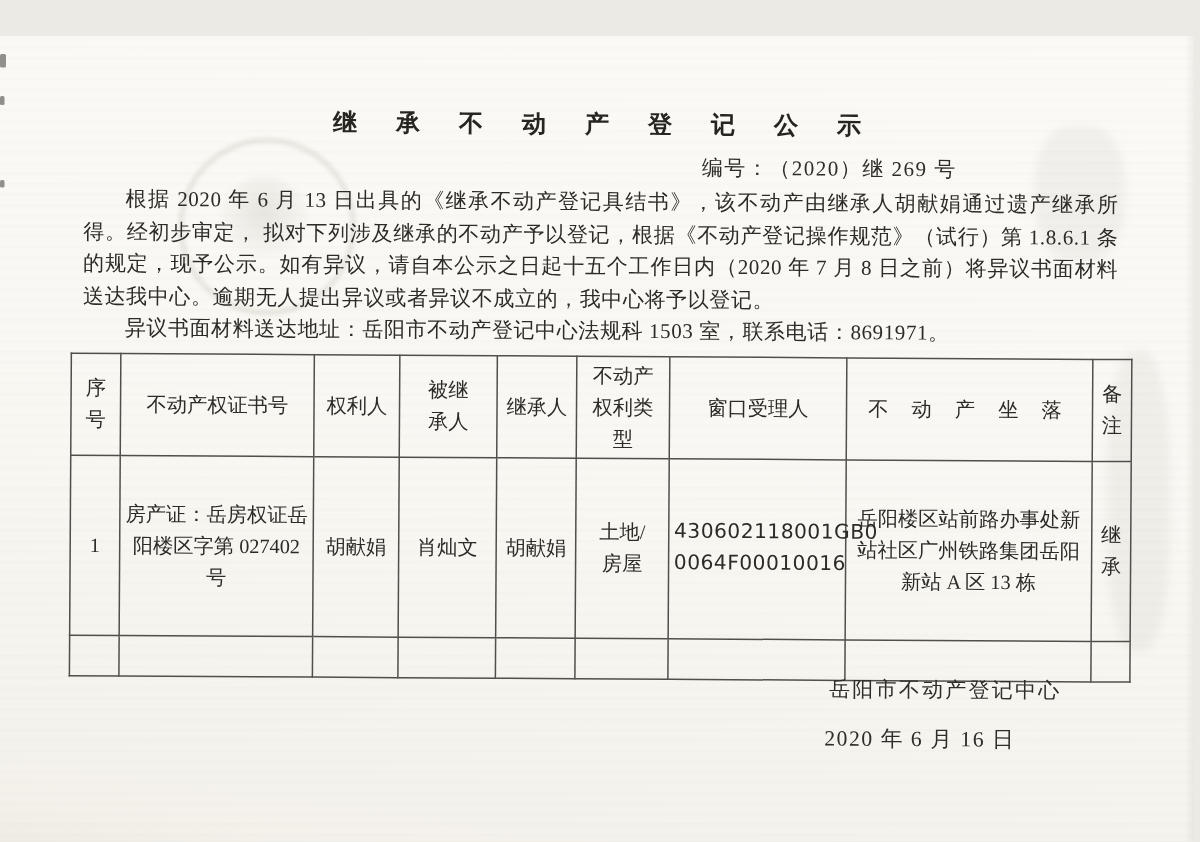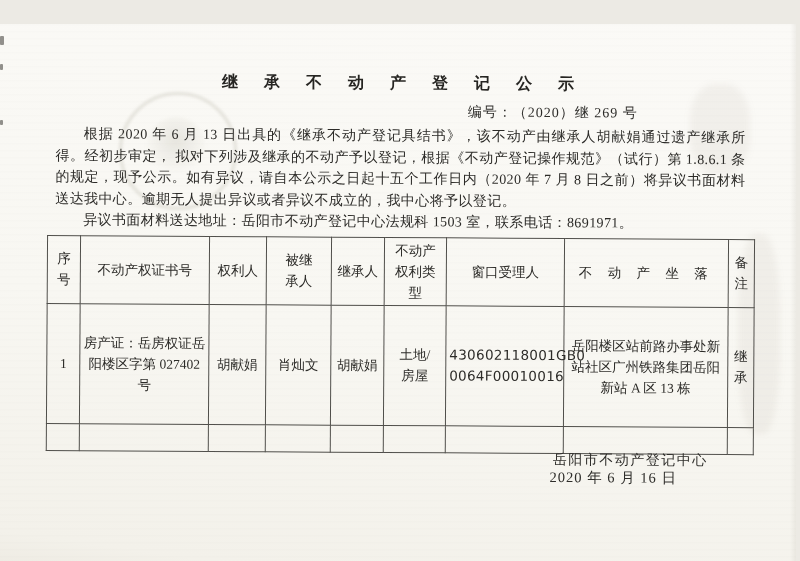--- a/index.html
+++ b/index.html
@@ -72,21 +72,21 @@
   }
   tr.hdr{height:64px;}
   tr.data{height:120px;}
   tr.empty{height:27px;}
   td.cert{text-align:justify;padding:4px 9px;line-height:24px;}
   td.decedent{font-size:9px;color:#6e6d68;}
   td.unit{font-family:"DejaVu Sans","Liberation Sans",sans-serif;font-size:12.5px;font-weight:bold;line-height:23px;letter-spacing:0.3px;}
   td.loc{padding:4px 10px;line-height:24px;}
   th.seat{letter-spacing:6px;}
   .footer-issuer{position:absolute;left:555px;top:424px;font-size:14px;letter-spacing:1.5px;}
-  .footer-date{position:absolute;left:552px;top:441px;font-size:14.5px;letter-spacing:1px;font-family:Liberation Serif, serif;}
+  .footer-date{position:absolute;left:552px;top:456px;font-size:14.5px;letter-spacing:1px;font-family:Liberation Serif, serif;}
   .footer-receiver{position:absolute;left:57px;top:450px;font-size:14.5px;letter-spacing:1px;}
 </style>
 </head>
 <body>
 
 <div class="paper">
 
   <div class="stamp-bleed"></div>
   <div class="smudge" style="left:738px;top:210px;width:42px;height:200px;"></div>
   <div class="smudge" style="left:690px;top:60px;width:60px;height:90px;"></div>

